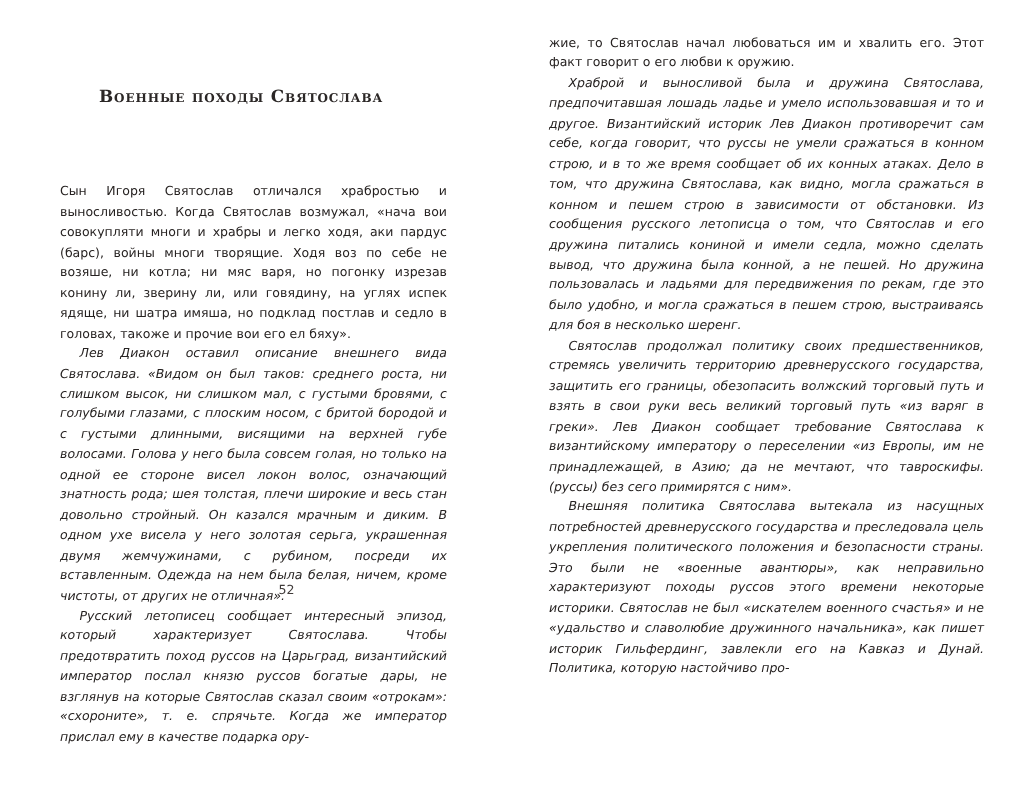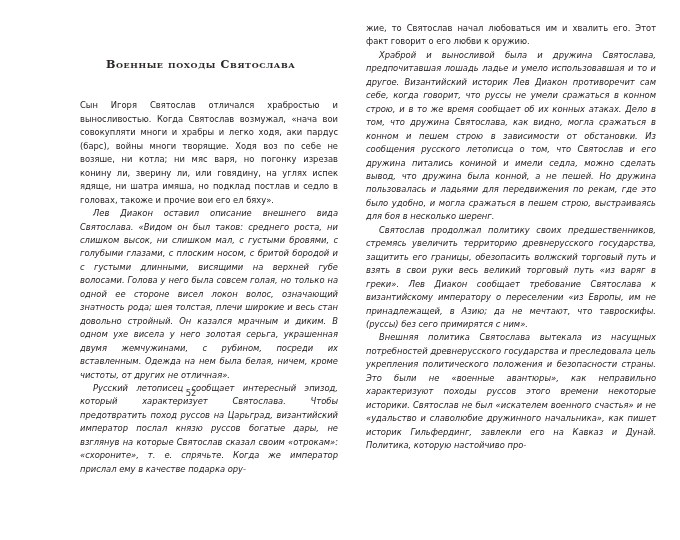--- a/index.html
+++ b/index.html
@@ -23,38 +23,38 @@
     box-sizing: border-box;
   }
   .page {
     position: relative;
     box-sizing: border-box;
     height: 424px;
     background: #ffffff;
   }
   .page-left {
     width: 340px;
-    padding: 22px 18px 0 80px;
+    padding: 22px 18px 0 40px;
   }
   .page-right {
     width: 340px;
     padding: 22px 24px 0 26px;
   }
   .chapter-title {
     font-family: "DejaVu Serif", serif;
     font-size: 11.2px;
     font-variant: small-caps;
     letter-spacing: 0.6px;
     color: #2b2726;
     margin: 36px 0 0 26px;
     line-height: 1.2;
     white-space: nowrap;
   }
   .body-block {
-    margin-top: 28px;
+    margin-top: 50px;
   }
   .body-block.right-top {
     margin-top: 0;
   }
   p.para {
     margin: 0;
     font-size: 8.35px;
     line-height: 13.45px;
     text-align: justify;
     text-justify: inter-word;

